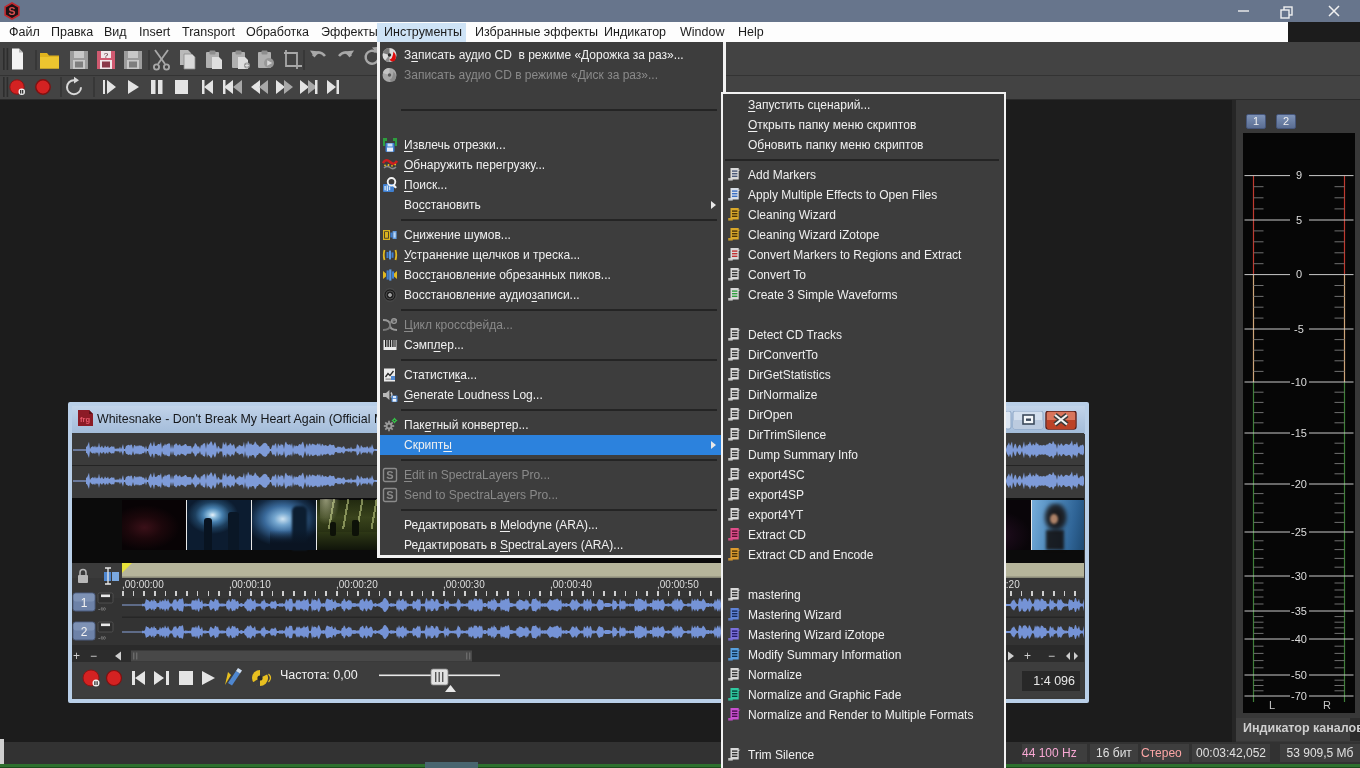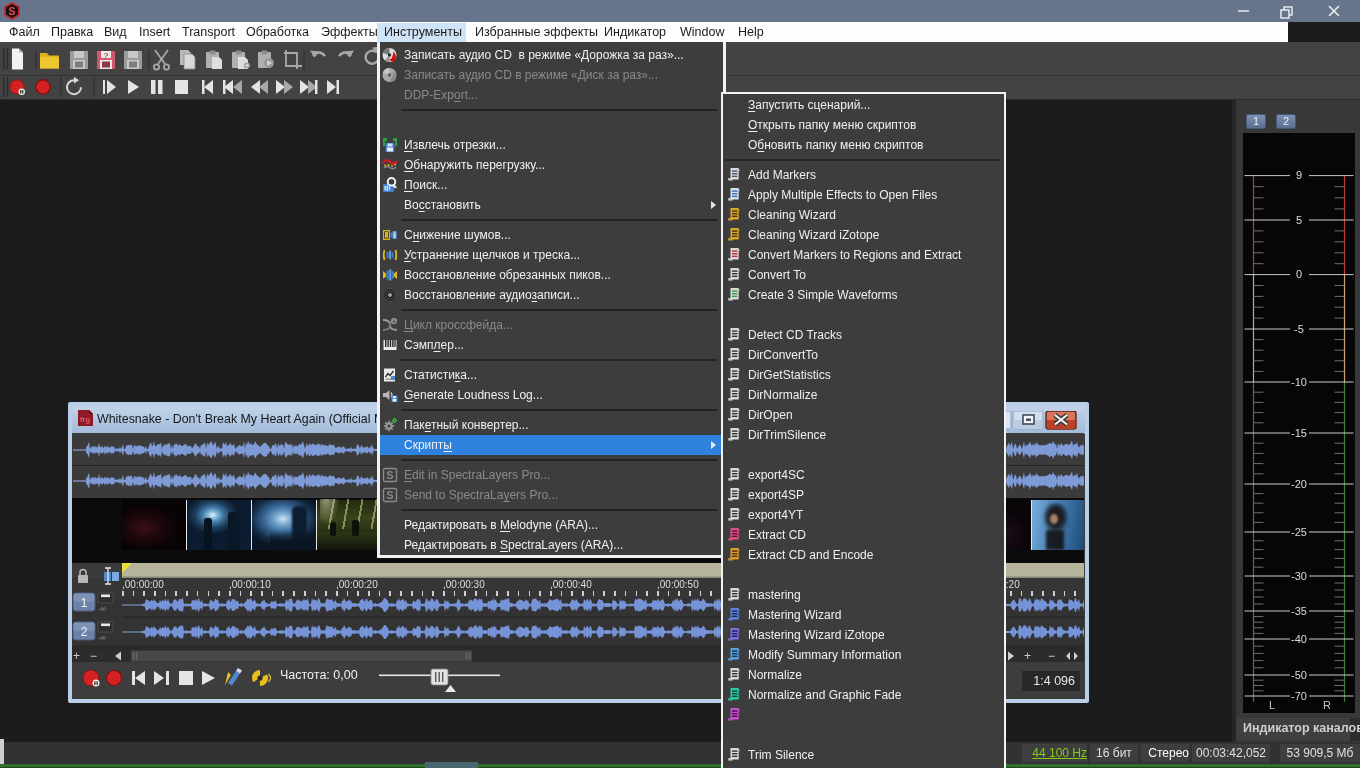--- a/index.html
+++ b/index.html
@@ -512,23 +512,23 @@
     <line x1="1334.5" y1="690.8" x2="1344.5" y2="690.8" stroke="#6f6f6f" stroke-width="1"></line>
     <text x="1272" y="709" text-anchor="middle" font-size="11" fill="#c8c8c8">L</text>
     <text x="1327" y="709" text-anchor="middle" font-size="11" fill="#c8c8c8">R</text>
 </svg>
 <div class="abs" style="left:1236px;top:718px;width:124px;height:23px;background:#3f3f3f;"></div>
 <div class="abs" style="left:1350px;top:718px;width:10px;height:23px;background:#2c2c2c;"></div>
 <div class="abs" style="left:1243px;top:721px;font-size:12.5px;font-weight:bold;color:#cfcfcf;white-space:nowrap;width:117px;overflow:hidden;">Индикатор каналов</div>
 
 <div class="abs" style="left:0;top:742px;width:1360px;height:22px;background:#323232;"></div>
 <div class="abs" style="left:0;top:739px;width:4px;height:25px;background:#cfcfcf;"></div>
-<div class="abs" style="left:1022px;top:744px;width:65px;height:18px;background:#3e3e3e;color:#84cc16;font-size:12px;text-align:right;line-height:18px;text-decoration:underline;">44 100 Hz</div>
+<div class="abs" style="left:1022px;top:744px;width:65px;height:18px;background:#3e3e3e;color:#f9a8d4;font-size:12px;text-align:left;line-height:18px;">44 100 Hz</div>
 <div class="abs" style="left:1090px;top:744px;width:48px;height:18px;background:#3e3e3e;color:#e0e0e0;font-size:12px;text-align:center;line-height:18px;">16 бит</div>
-<div class="abs" style="left:1141px;top:744px;width:48px;height:18px;background:#3e3e3e;color:#ffffff;font-size:12px;text-align:right;line-height:18px;">Стерео</div>
+<div class="abs" style="left:1141px;top:744px;width:48px;height:18px;background:#3e3e3e;color:#fca5a5;font-size:12px;text-align:left;line-height:18px;">Стерео</div>
 <div class="abs" style="left:1192px;top:744px;width:78px;height:18px;background:#3e3e3e;color:#e0e0e0;font-size:12px;text-align:center;line-height:18px;">00:03:42,052</div>
 <div class="abs" style="left:1280px;top:744px;width:80px;height:18px;background:#3e3e3e;color:#e0e0e0;font-size:12px;text-align:center;line-height:18px;">53 909,5 Мб</div>
 <div class="abs" style="left:0;top:764px;width:1360px;height:3px;background:#2e702e;"></div>
 <div class="abs" style="left:0;top:767px;width:1360px;height:1px;background:#1d4a1d;"></div>
 <div class="abs" style="left:425px;top:762px;width:53px;height:6px;background:#49656f;"></div>
 
 <style>
 #dropdown { position:absolute; left:377px; top:42px; width:348.5px; height:516px;
   background:#3d3d3d; border-left:3px solid #f2f2f2; border-right:3px solid #f2f2f2;
   border-bottom:3px solid #f2f2f2; z-index:40; }
@@ -559,23 +559,20 @@
     </div>
     <div class="drow ddis" style="top:23px">
       <svg class="mi" width="16" height="16" viewBox="0 0 16 16">
         <circle cx="7.5" cy="8" r="7" fill="#a8a8a8"></circle>
         <path d="M7.5 1 A7 7 0 0 0 0.8 6 L7.5 8 Z" fill="#c4c4c4"></path>
         <circle cx="7.5" cy="8" r="1.7" fill="#5a5a5a"></circle>
         <path d="M11.5 4.5 q4 4.5 1.5 9 q-3.5 2.5 -5.5 -1 q3 0 4 -8z" fill="#8a8a8a"></path>
       </svg>
       <span class="dtxt">Записать аудио CD в режиме «Диск за раз»...</span>
     </div>
-    <div class="drow ddis" style="top:43px">
-      <span class="dtxt">DDP-Exp<u>o</u>rt...</span>
-    </div>
     <div class="dsep" style="top:67px"></div>
     <div class="drow" style="top:93px">
       <svg class="mi" width="16" height="16" viewBox="0 0 16 16">
         <path d="M1 1 h4 v3 h-2 v5 h-2z" fill="#2e9e3e"></path>
         <path d="M15 1 h-4 v3 h2 v5 h2z" fill="#2e9e3e"></path>
         <rect x="3.5" y="6" width="9" height="9" rx="1" fill="#3f7fd0"></rect>
         <rect x="5.5" y="6.5" width="5" height="3" fill="#cfe0f2"></rect>
         <rect x="5" y="10.5" width="6" height="4" fill="#e8eef8"></rect>
       </svg>
       <span class="dtxt"><u>И</u>звлечь отрезки...</span>
@@ -873,20 +870,30 @@
     <div class="srow" style="top:331px">
       <svg style="position:absolute;left:4px;top:2px" width="15" height="15" viewBox="0 0 15 15">
 <path d="M3.5 1 h8.2 v1.8 h1.8 l-1.8 1.2 v8.5 h-8.2 z" fill="#d9d9d9"></path>
 <rect x="1.2" y="11" width="4.5" height="2.6" fill="#d9d9d9" opacity="0.85"></rect>
 <rect x="5" y="3.4" width="5.4" height="1.4" fill="#333333"></rect>
 <rect x="5" y="6" width="5.4" height="1.4" fill="#333333"></rect>
 <rect x="5" y="8.6" width="5.4" height="1.4" fill="#333333"></rect>
 </svg>
       <span class="stxt">DirTrimSilence</span>
     </div>
+    <div class="srow" style="top:351px">
+      <svg style="position:absolute;left:4px;top:2px" width="15" height="15" viewBox="0 0 15 15">
+<path d="M3.5 1 h8.2 v1.8 h1.8 l-1.8 1.2 v8.5 h-8.2 z" fill="#d9d9d9"></path>
+<rect x="1.2" y="11" width="4.5" height="2.6" fill="#d9d9d9" opacity="0.85"></rect>
+<rect x="5" y="3.4" width="5.4" height="1.4" fill="#333333"></rect>
+<rect x="5" y="6" width="5.4" height="1.4" fill="#333333"></rect>
+<rect x="5" y="8.6" width="5.4" height="1.4" fill="#333333"></rect>
+</svg>
+      <span class="stxt">Dump Summary Info</span>
+    </div>
     <div class="srow" style="top:371px">
       <svg style="position:absolute;left:4px;top:2px" width="15" height="15" viewBox="0 0 15 15">
 <path d="M3.5 1 h8.2 v1.8 h1.8 l-1.8 1.2 v8.5 h-8.2 z" fill="#d9d9d9"></path>
 <rect x="1.2" y="11" width="4.5" height="2.6" fill="#d9d9d9" opacity="0.85"></rect>
 <rect x="5" y="3.4" width="5.4" height="1.4" fill="#333333"></rect>
 <rect x="5" y="6" width="5.4" height="1.4" fill="#333333"></rect>
 <rect x="5" y="8.6" width="5.4" height="1.4" fill="#333333"></rect>
 </svg>
       <span class="stxt">export4SC</span>
     </div>
@@ -991,20 +998,21 @@
       <span class="stxt">Normalize and Graphic Fade</span>
     </div>
     <div class="srow" style="top:611px">
       <svg style="position:absolute;left:4px;top:2px" width="15" height="15" viewBox="0 0 15 15">
 <path d="M3.5 1 h8.2 v1.8 h1.8 l-1.8 1.2 v8.5 h-8.2 z" fill="#c94fd0"></path>
 <rect x="1.2" y="11" width="4.5" height="2.6" fill="#c94fd0" opacity="0.85"></rect>
 <rect x="5" y="3.4" width="5.4" height="1.4" fill="#4a0c50"></rect>
 <rect x="5" y="6" width="5.4" height="1.4" fill="#4a0c50"></rect>
 <rect x="5" y="8.6" width="5.4" height="1.4" fill="#4a0c50"></rect>
 </svg>
+      <span class="stxt">Normalize and Render to Multiple Formats</span>
     </div>
     <div class="srow" style="top:651px">
       <svg style="position:absolute;left:4px;top:2px" width="15" height="15" viewBox="0 0 15 15">
 <path d="M3.5 1 h8.2 v1.8 h1.8 l-1.8 1.2 v8.5 h-8.2 z" fill="#d9d9d9"></path>
 <rect x="1.2" y="11" width="4.5" height="2.6" fill="#d9d9d9" opacity="0.85"></rect>
 <rect x="5" y="3.4" width="5.4" height="1.4" fill="#333333"></rect>
 <rect x="5" y="6" width="5.4" height="1.4" fill="#333333"></rect>
 <rect x="5" y="8.6" width="5.4" height="1.4" fill="#333333"></rect>
 </svg>
       <span class="stxt">Trim Silence</span>

